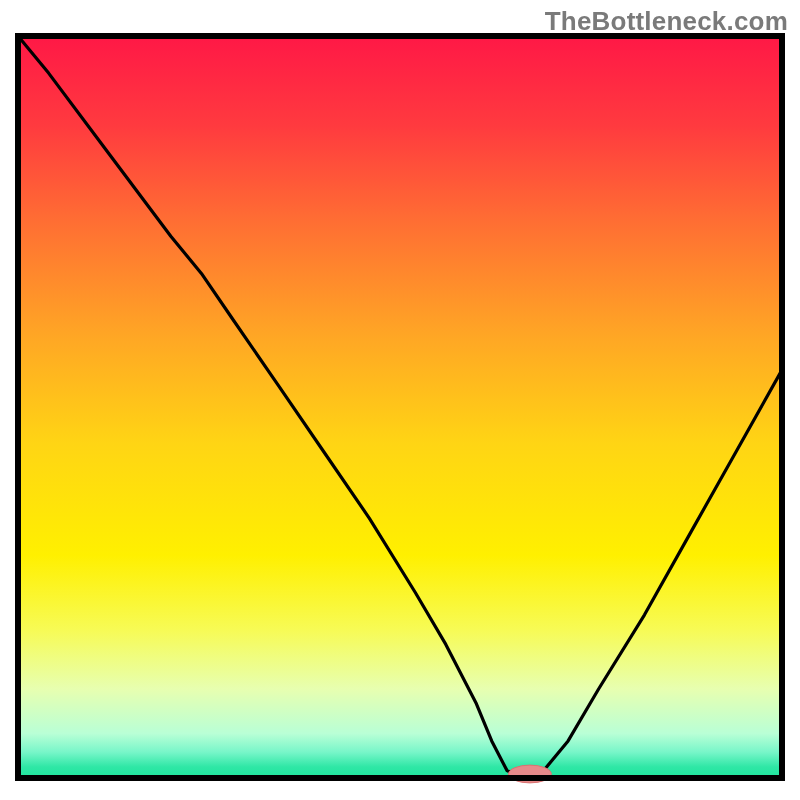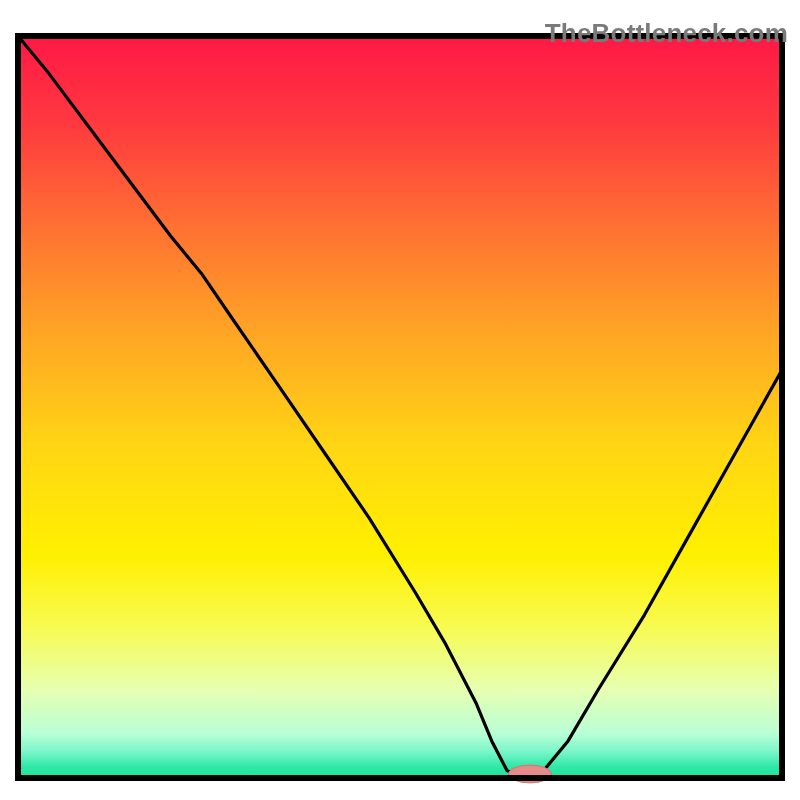--- a/index.html
+++ b/index.html
@@ -10,21 +10,21 @@
     background: #ffffff;
     font-family: Arial, Helvetica, sans-serif;
   }
   .chart-container {
     position: relative;
     width: 800px;
     height: 800px;
   }
   .watermark {
     position: absolute;
-    top: 18px;
+    top: 6px;
     right: 12px;
     font-size: 26px;
     font-weight: 600;
     color: #7a7a7a;
     letter-spacing: 0.2px;
     z-index: 10;
     user-select: none;
   }
   svg.plot {
     position: absolute;

